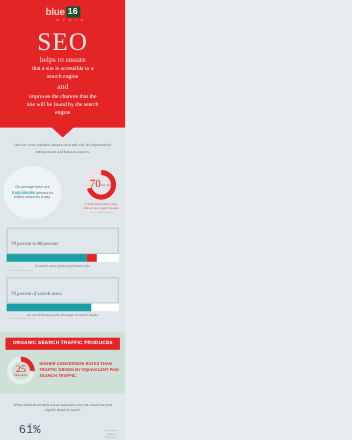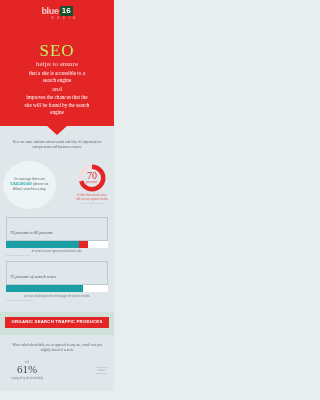--- a/index.html
+++ b/index.html
@@ -27,22 +27,22 @@
   .logo-box {
     background: #14532d; color: #fff; font-size: 8px; font-weight: bold;
     padding: 0px 2px; line-height: 10px; border-radius: 1px;
   }
   .logo-sub {
     font-size: 2.6px; letter-spacing: 1.6px; color: #f0b9b9;
     margin: 1px 0 0 14px; text-align: center;
   }
   .seo-title {
     font-family: "Liberation Serif", serif;
-    font-size: 17px; font-weight: normal; letter-spacing: 1px;
-    line-height: 1.05; margin-top: 22px; color: #bef264;
+    font-size: 23px; font-weight: normal; letter-spacing: 1px;
+    line-height: 1.05; margin-top: 6px; color: #e5e5e5;
   }
   .script {
     font-family: "Liberation Serif", serif;
     font-size: 7px; color: #ffd9d9;
     line-height: 1.1; margin: 1px 0;
   }
   .hero-line {
     font-family: "Liberation Serif", serif;
     font-size: 5.2px; line-height: 1.45; color: #fff;
   }
@@ -80,21 +80,21 @@
   .bubble b { color: #1fa3a8; font-weight: bold; }
 
   .donut-wrap {
     position: absolute; right: 5px; top: 6px;
     width: 34px; text-align: center;
   }
   .donut { position: relative; width: 30px; height: 30px; margin: 0 auto; }
   .donut svg { display: block; }
   .donut-label {
     position: absolute; inset: 0;
-    display: flex; flex-direction: column;
+    display: flex; flex-direction: row;
     align-items: center; justify-content: center;
   }
   .donut-num {
     font-family: "Liberation Serif", serif;
     font-size: 10px; color: #e32526; line-height: 1;
   }
   .donut-unit { font-size: 2.6px; color: #e32526; letter-spacing: 0.3px; }
   .donut-cap {
     font-size: 2.7px; line-height: 1.4; color: #e05a5c;
     margin-top: 1px;
@@ -159,21 +159,21 @@
     font-size: 3.4px; line-height: 1.55; color: #5d6e75;
     font-family: "Liberation Serif", serif;
   }
   .compare {
     display: flex; align-items: center; justify-content: space-between;
     margin-top: 8px; position: relative;
   }
   .comp-col { width: 40px; text-align: center; }
   .comp-tag { font-size: 2.6px; color: #8c9ca3; }
   .comp-num {
-    font-family: Liberation Serif, serif;
+    font-family: Liberation Mono, monospace;
     font-size: 11px; color: #3f5159; line-height: 1.05;
   }
   .comp-cap { font-size: 2.8px; color: #7b8c93; line-height: 1.4; margin-top: 1px; }
   .versus {
     font-size: 2.6px; color: #9aabb2; font-style: italic;
     border-top: 0.5px solid #c3d0d4; border-bottom: 0.5px solid #c3d0d4;
     padding: 1px 2px;
   }
 </style>
 </head>
@@ -250,20 +250,33 @@
         <div class="bar-fill" style="width:75%"></div>
       </div>
       <div class="bar-cap">are not clicking past the first page of search results.</div>
       <div class="src">Source: Search Engine Journal</div>
     </div>
 
   </div>
 
   <div class="green">
     <div class="green-banner">ORGANIC SEARCH TRAFFIC PRODUCES</div>
+    <div class="green-body">
+      <div class="donut2">
+        <svg width="28" height="28" viewBox="0 0 40 40">
+          <circle cx="20" cy="20" r="15" fill="none" stroke="#e6eee9" stroke-width="6"></circle>
+          <circle cx="20" cy="20" r="15" fill="none" stroke="#e32526" stroke-width="6" stroke-dasharray="24 70" transform="rotate(-90 20 20)"></circle>
+        </svg>
+        <div class="donut2-label">
+          <span class="donut2-num">25</span>
+          <span class="donut2-unit">PERCENT</span>
+        </div>
+      </div>
+      <div class="green-text">HIGHER CONVERSION RATES THAN TRAFFIC DRIVEN BY EQUIVALENT PAID SEARCH TRAFFIC.</div>
+    </div>
   </div>
 
   <div class="footer">
     <div class="footer-lead">When asked about daily use as opposed to any use, email was just slightly ahead of search.</div>
     <div class="compare">
       <div class="comp-col">
         <div class="comp-tag">with</div>
         <div class="comp-num">61%</div>
         <div class="comp-cap">saying they do email daily</div>
       </div>

